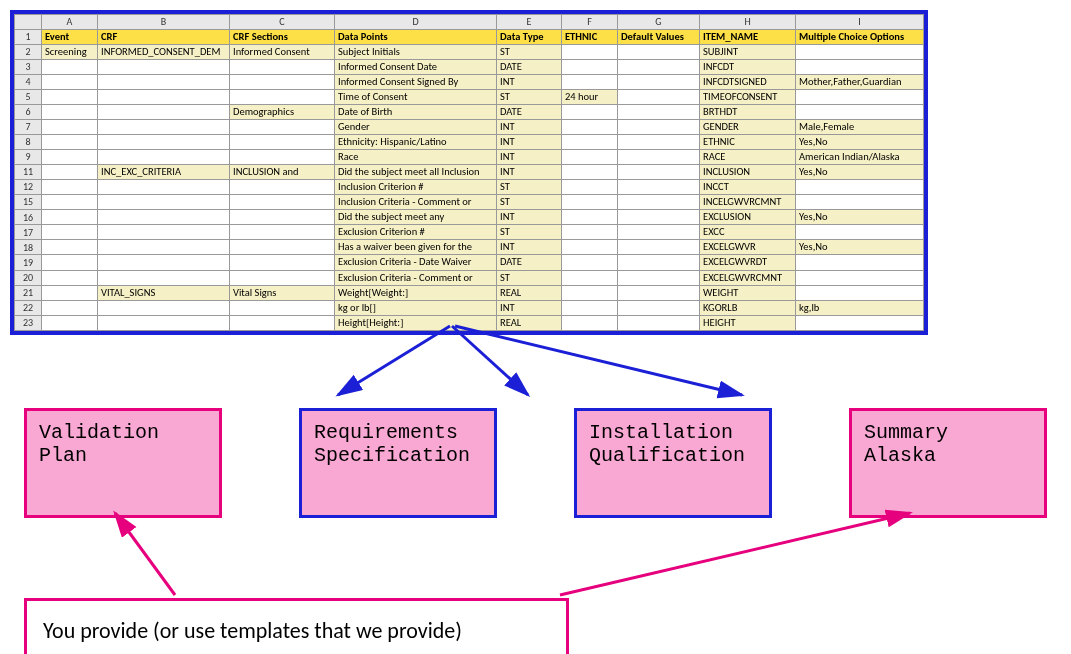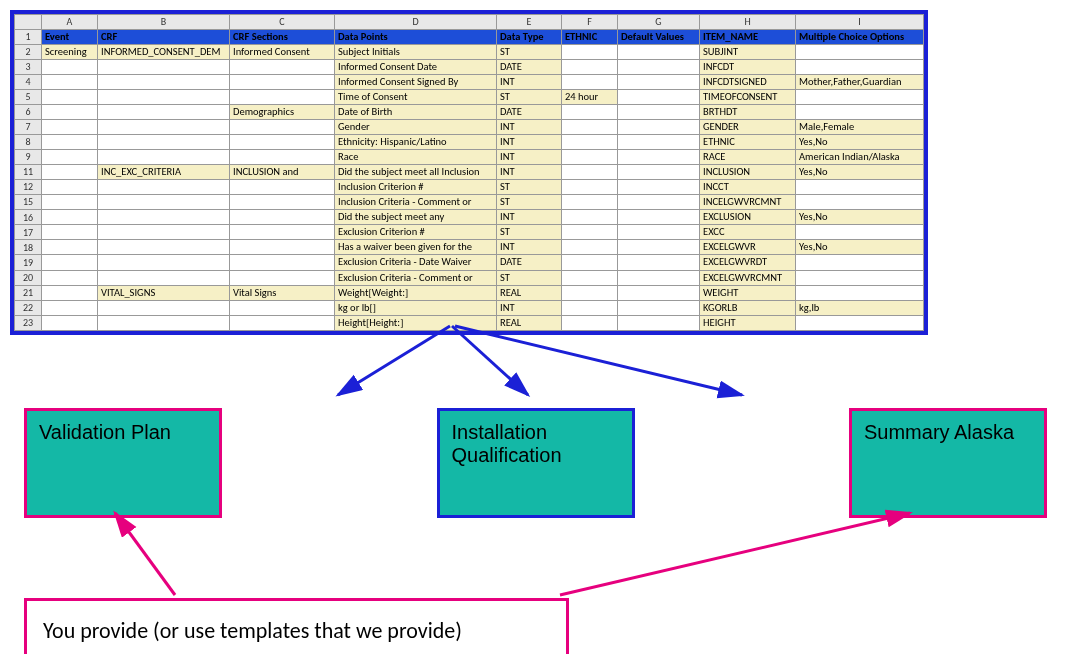--- a/index.html
+++ b/index.html
@@ -32,21 +32,21 @@
     text-align: left;
     font-weight: normal;
   }
   th.colhdr, td.rowhdr {
     background: #e8e8e8;
     text-align: center;
     color: #333;
     font-size: 10px;
   }
   tr.header td.cell {
-    background: #1d4ed8;
+    background: #fde047;
     font-weight: bold;
   }
   td.yellow {
     background: #f6f0c6;
   }
   td.rowhdr {
     width: 20px;
   }
   col.r { width: 21px; }
   col.cA { width: 56px; }
@@ -64,23 +64,23 @@
     gap: 14px;
     justify-content: space-between;
     margin: 0 14px;
     position: relative;
   }
   .docbox {
     border-width: 3px;
     border-style: solid;
     padding: 10px 12px 60px 12px;
     font-size: 20px;
-    font-family: Liberation Sans, sans-serif;
+    font-family: Liberation Mono, monospace;
     color: #000;
-    background: #14b8a6;
+    background: #f9a8d4;
     box-sizing: border-box;
     width: 198px;
     height: 110px;
     line-height: 1.15;
   }
   .blue  { border-color: #1b20d6; }
   .pink  { border-color: #e6007e; }
   .lowerbox {
     border: 3px solid #e6007e;
     font-size: 22px;
@@ -368,20 +368,21 @@
           <td></td>
           <td class="yellow">HEIGHT</td>
           <td></td>
         </tr>
       </tbody>
   </table>
 </div>
 
 <div class="boxrow">
   <div class="docbox pink">Validation Plan</div>
+  <div class="docbox blue">Requirements Specification</div>
   <div class="docbox blue">Installation Qualification</div>
   <div class="docbox pink">Summary Alaska</div>
 </div>
 
 <div class="lowerbox">You provide (or use templates that we provide)</div>
 
 <svg class="overlay" width="1071" height="654">
   <defs>
     <marker id="arrBlue" markerWidth="10" markerHeight="10" refX="8" refY="3" orient="auto">
       <path d="M0,0 L9,3 L0,6 Z" fill="#1b20d6"></path>

